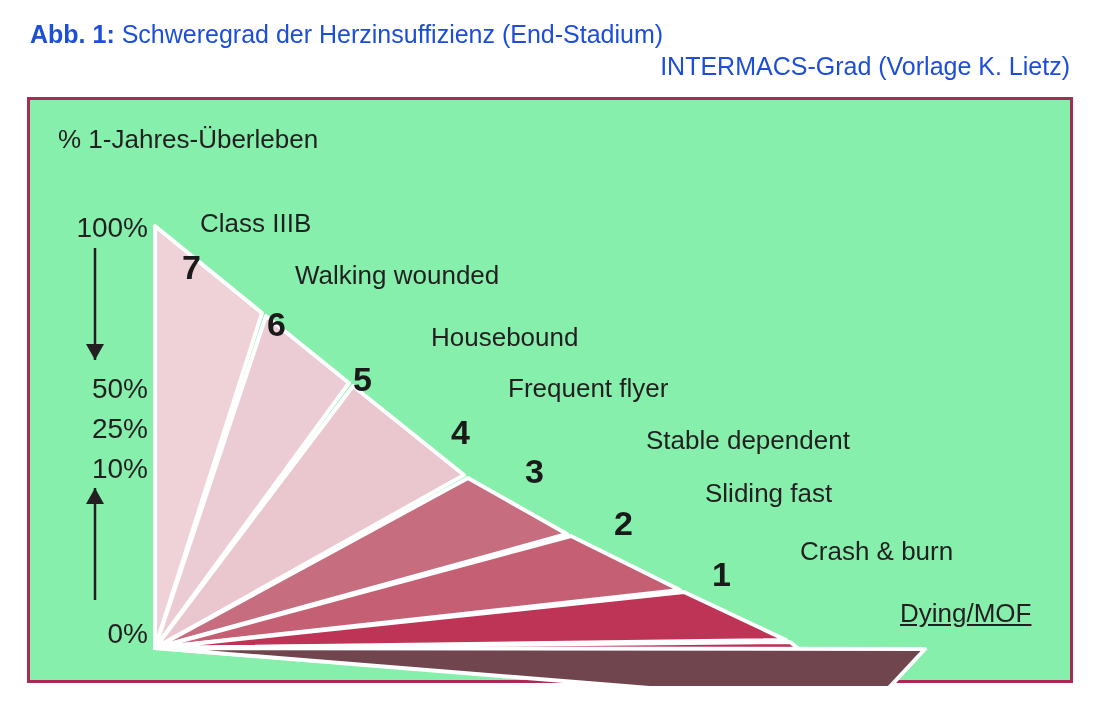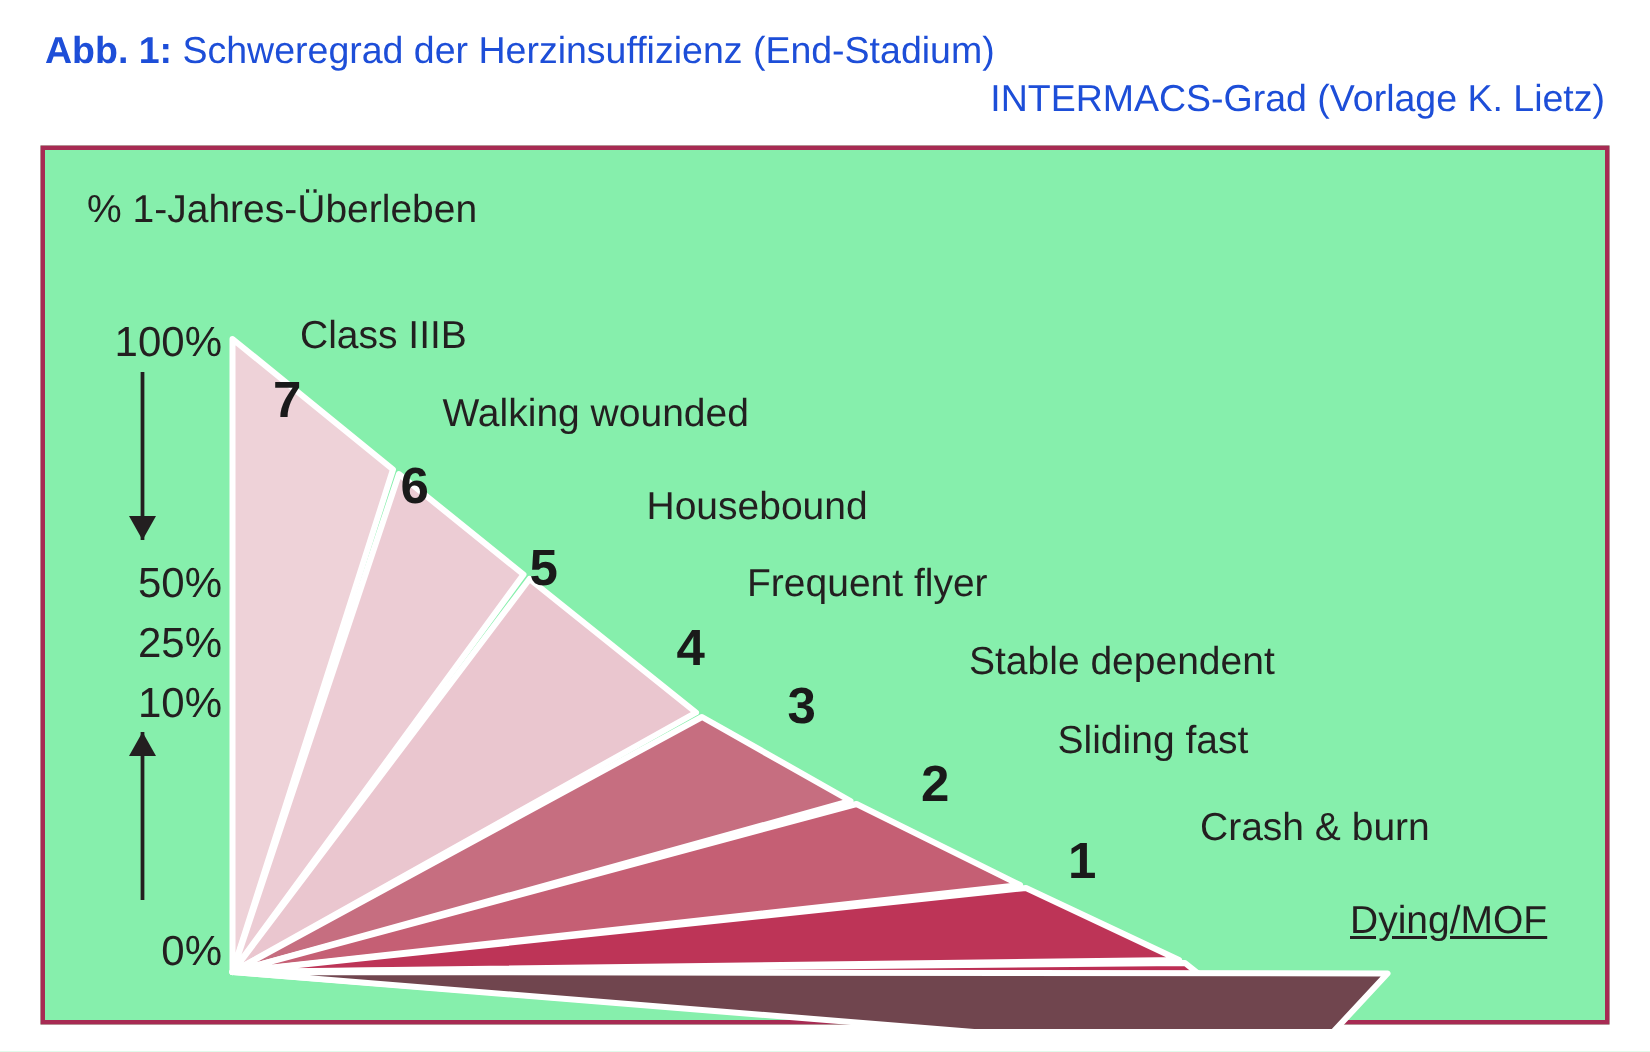--- a/index.html
+++ b/index.html
@@ -133,19 +133,19 @@
       <div class="wedge-number" style="left: 323px; top: 260px;">5</div>
       <div class="wedge-number" style="left: 421px; top: 313px;">4</div>
       <div class="wedge-number" style="left: 495px; top: 352px;">3</div>
       <div class="wedge-number" style="left: 584px; top: 404px;">2</div>
       <div class="wedge-number" style="left: 682px; top: 455px;">1</div>
     </div>
   <div id="label-layer">
       <div class="wedge-label" style="left: 170px; top: 108px;">Class IIIB</div>
       <div class="wedge-label" style="left: 265px; top: 160px;">Walking wounded</div>
       <div class="wedge-label" style="left: 401px; top: 222px;">Housebound</div>
-      <div class="wedge-label" style="left: 468px; top: 273px;">Frequent flyer</div>
+      <div class="wedge-label" style="left: 478px; top: 273px;">Frequent flyer</div>
       <div class="wedge-label" style="left: 574px; top: 325px; margin-left: 42px;">Stable dependent</div>
       <div class="wedge-label" style="left: 675px; top: 378px;">Sliding fast</div>
       <div class="wedge-label" style="left: 770px; top: 436px;">Crash &amp; burn</div>
       <div class="wedge-label" style="left: 870px; top: 498px; text-decoration: underline;">Dying/MOF</div>
     </div>
 </div>
 
 </body></html>

